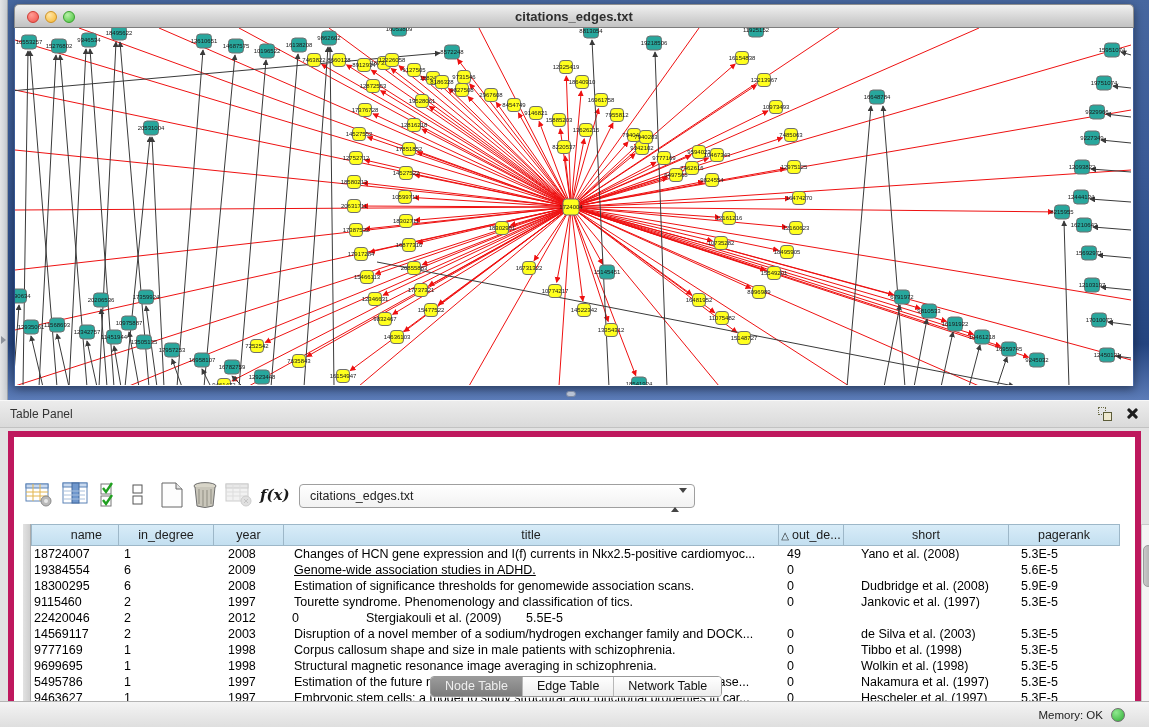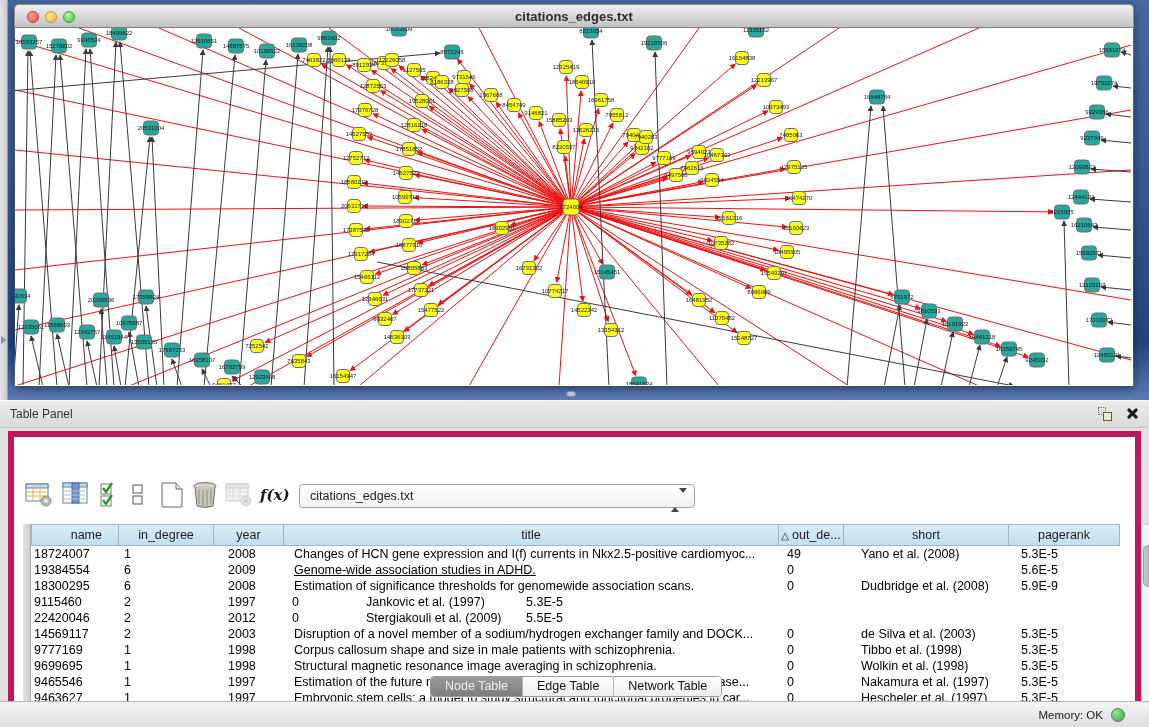--- a/index.html
+++ b/index.html
@@ -627,20 +627,21 @@
             <div class="td" style="width: 70px; padding-left: 14px;">2008</div>
             <div class="td" style="width: 495px; padding-left: 10px;">Estimation of significance thresholds for genomewide association scans.</div>
             <div class="td" style="width: 65px; padding-left: 8px;">0</div>
             <div class="td" style="width: 165px; padding-left: 17px;">Dudbridge et al. (2008)</div>
             <div class="td" style="width: 111px; padding-left: 12px;">5.9E-9</div>
           </div>
           <div class="tr">
             <div class="td" style="width: 88px; padding-left: 3px;">9115460</div>
             <div class="td" style="width: 95px; padding-left: 5px;">2</div>
             <div class="td" style="width: 70px; padding-left: 14px;">1997</div>
+            <div class="td" style="width: 495px; padding-left: 10px;">Tourette syndrome. Phenomenology and classification of tics.</div>
             <div class="td" style="width: 65px; padding-left: 8px;">0</div>
             <div class="td" style="width: 165px; padding-left: 17px;">Jankovic et al. (1997)</div>
             <div class="td" style="width: 111px; padding-left: 12px;">5.3E-5</div>
           </div>
           <div class="tr">
             <div class="td" style="width: 88px; padding-left: 3px;">22420046</div>
             <div class="td" style="width: 95px; padding-left: 5px;">2</div>
             <div class="td" style="width: 70px; padding-left: 14px;">2012</div>
             <div class="td" style="width: 65px; padding-left: 8px;">0</div>
             <div class="td" style="width: 165px; padding-left: 17px;">Stergiakouli et al. (2009)</div>
@@ -667,21 +668,21 @@
           <div class="tr">
             <div class="td" style="width: 88px; padding-left: 3px;">9699695</div>
             <div class="td" style="width: 95px; padding-left: 5px;">1</div>
             <div class="td" style="width: 70px; padding-left: 14px;">1998</div>
             <div class="td" style="width: 495px; padding-left: 10px;">Structural magnetic resonance image averaging in schizophrenia.</div>
             <div class="td" style="width: 65px; padding-left: 8px;">0</div>
             <div class="td" style="width: 165px; padding-left: 17px;">Wolkin et al. (1998)</div>
             <div class="td" style="width: 111px; padding-left: 12px;">5.3E-5</div>
           </div>
           <div class="tr">
-            <div class="td" style="width: 88px; padding-left: 3px;">9465546</div>
+            <div class="td" style="width: 88px; padding-left: 3px;">5495786</div>
             <div class="td" style="width: 95px; padding-left: 5px;">1</div>
             <div class="td" style="width: 70px; padding-left: 14px;">1997</div>
             <div class="td" style="width: 495px; padding-left: 10px;">Estimation of the future numbers of patients with mental disorders in Japan base...</div>
             <div class="td" style="width: 65px; padding-left: 8px;">0</div>
             <div class="td" style="width: 165px; padding-left: 17px;">Nakamura et al. (1997)</div>
             <div class="td" style="width: 111px; padding-left: 12px;">5.3E-5</div>
           </div>
           <div class="tr">
             <div class="td" style="width: 88px; padding-left: 3px;">9463627</div>
             <div class="td" style="width: 95px; padding-left: 5px;">1</div>

